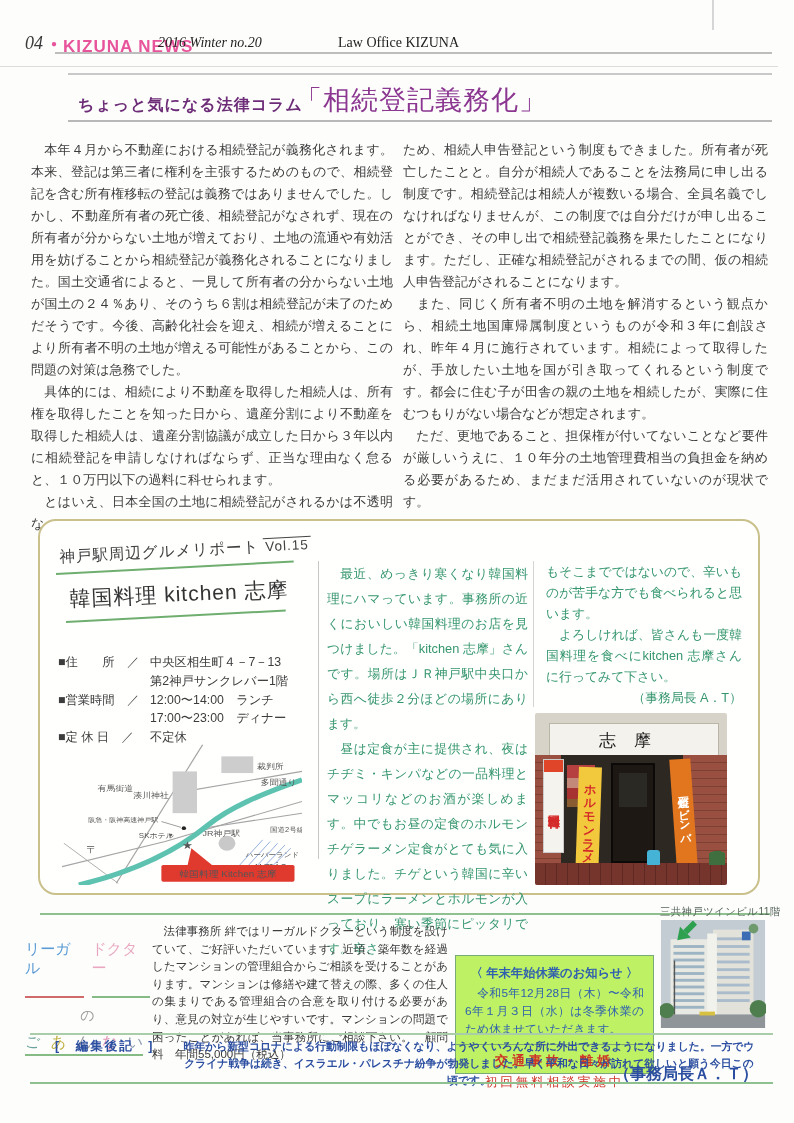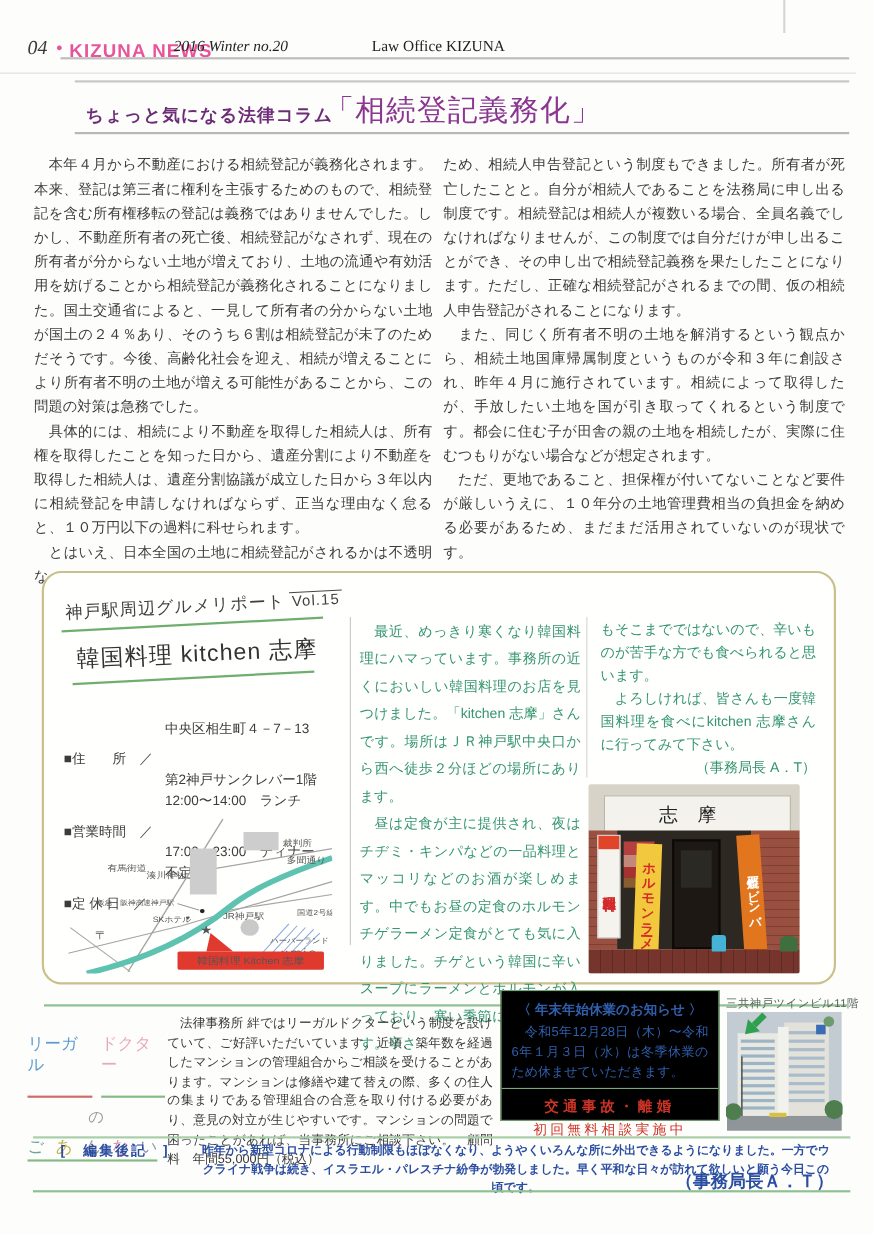--- a/index.html
+++ b/index.html
@@ -20,21 +20,21 @@
   .article{font-size:13px;line-height:22px;text-align:justify;color:#3c3c3c;}
   .article p{margin:0;}
   
   .gbox{position:absolute;left:38px;top:519px;width:718px;height:372px;border:2px solid #c9c08c;border-radius:18px;background:#fffffe;}
   .gtitle1{font-size:15.5px;color:#3f3f3f;letter-spacing:1px;transform:rotate(-3deg);transform-origin:left bottom;}
   .gtitle1 .vol{font-size:13.5px;border-top:1.5px solid #444;margin-left:4px;padding:0 2px;}
   .gline{position:absolute;height:1.5px;background:#6fae6f;transform:rotate(-3deg);transform-origin:left center;}
   .gtitle2{font-size:21px;color:#333;letter-spacing:1px;transform:rotate(-2.5deg);transform-origin:left bottom;}
   .ginfo{font-size:12.3px;line-height:18.8px;color:#3c3c3c;}
   .ginfo .row{display:flex;}
-  .ginfo .lbl{width:92px;flex:none;margin-top:28px;}
+  .ginfo .lbl{width:92px;flex:none;}
   .ginfo .val{flex:1;}
   .ginfo .cont{margin-left:92px;}
   .gdivider{position:absolute;width:1px;background:#c6c6c6;}
   .gcol{position:absolute;font-size:12.8px;text-align:justify;color:#35966e;}
   .gcol p{margin:0;}
   .gsig{text-align:right;color:#35966e;font-size:12.8px;}
   
   .map-svg text{font-family:"Liberation Sans","DejaVu Sans",sans-serif;fill:#555;}
   
   .shop{position:absolute;left:495px;top:192px;width:192px;height:172px;background:#d8d3c8;overflow:hidden;border-radius:2px;text-align:right;}
@@ -59,21 +59,21 @@
          radial-gradient(circle at 50% 100%, #3f6e3f 0 60%, transparent 61%);}
   
   .greenline{position:absolute;height:1.5px;background:#8fc08f;}
   .ld-row1{display:flex;gap:8px;font-size:15px;}
   .ld-w1{color:#5b9bd5;border-bottom:2px solid #d06b6b;padding-bottom:1px;}
   .ld-w2{color:#e9a8c0;border-bottom:2px solid #86bb86;padding-bottom:18px;}
   .ld-no{color:#9a9a9a;text-align:center;font-size:14px;margin:9px 0 8px;}
   .ld-row3{display:flex;justify-content:space-between;width:118px;font-size:15px;border-bottom:2px solid #86bb86;padding-bottom:2px;}
   .ld-c1{color:#6aa39b;} .ld-c2{color:#c0b040;} .ld-c3{color:#9a9a9a;} .ld-c4{color:#e090b0;} .ld-c5{color:#8a9ab0;}
   .legal-body{font-size:11.5px;line-height:17.6px;text-align:justify;color:#383838;}
-  .notice{position:absolute;left:455px;top:900px;width:199px;height:119px;border:1.5px solid #79a979;background:#000000;box-sizing:border-box;}
+  .notice{position:absolute;left:455px;top:955px;width:199px;height:119px;border:1.5px solid #79a979;background:#bef264;box-sizing:border-box;}
   .notice-title{color:#2f5fae;font-weight:bold;font-size:12.3px;text-align:center;margin-top:9px;}
   .notice-body{color:#2f5fae;font-size:11.8px;line-height:18px;padding:2px 9px 0;text-align:justify;}
   .notice-div{border-top:1.5px solid #79a979;margin-top:6px;}
   .promo1{color:#ce3426;font-weight:bold;font-size:13px;letter-spacing:4px;text-align:center;margin-top:7px;}
   .promo2{color:#ce3426;font-size:12.5px;letter-spacing:3px;text-align:center;margin-top:4px;}
   .bldg-label{font-size:10.3px;color:#55655a;letter-spacing:0.5px;}
   .ps-label{color:#2b4ea0;font-weight:bold;font-size:12.5px;letter-spacing:2px;}
   .ps-body{color:#2b4ea0;font-weight:600;font-size:10.8px;line-height:17px;text-align:center;}
   .ps-sig{color:#2b4ea0;font-weight:600;font-size:16px;text-align:right;padding-right:20px;}
   .scan-mark{position:absolute;background:#d6d6d6;}

